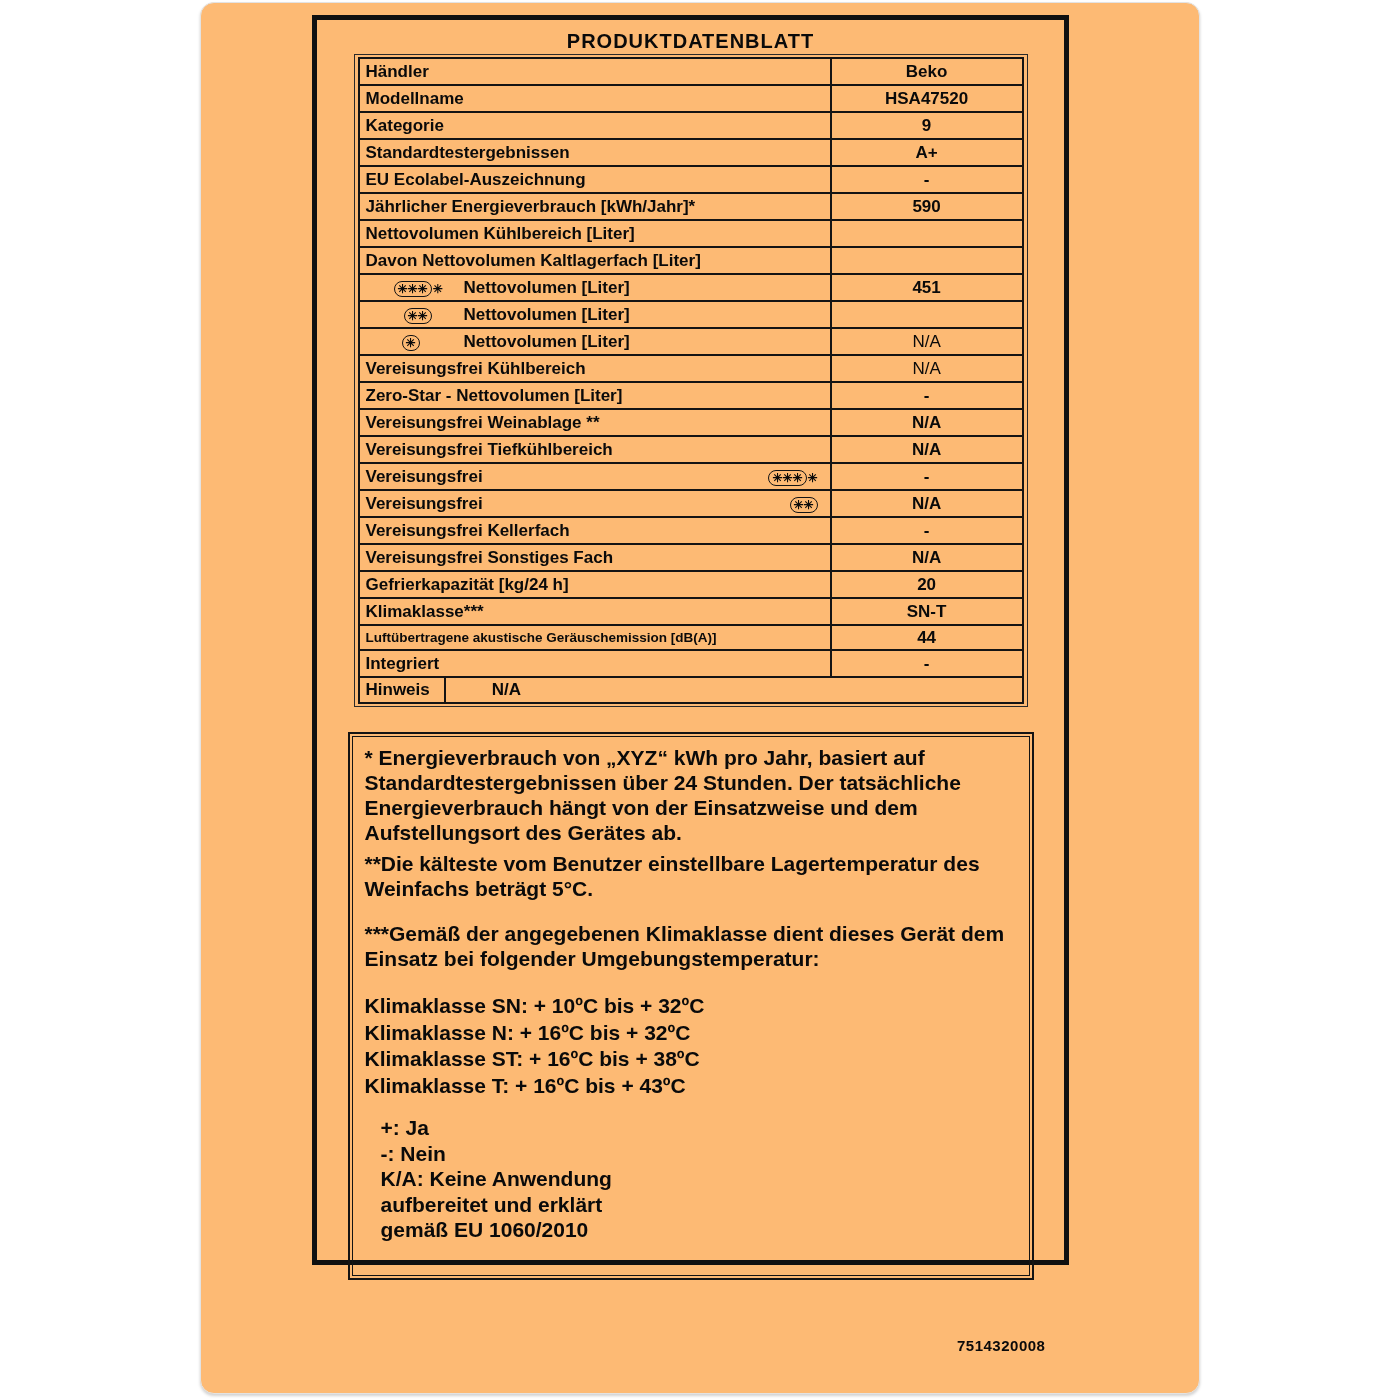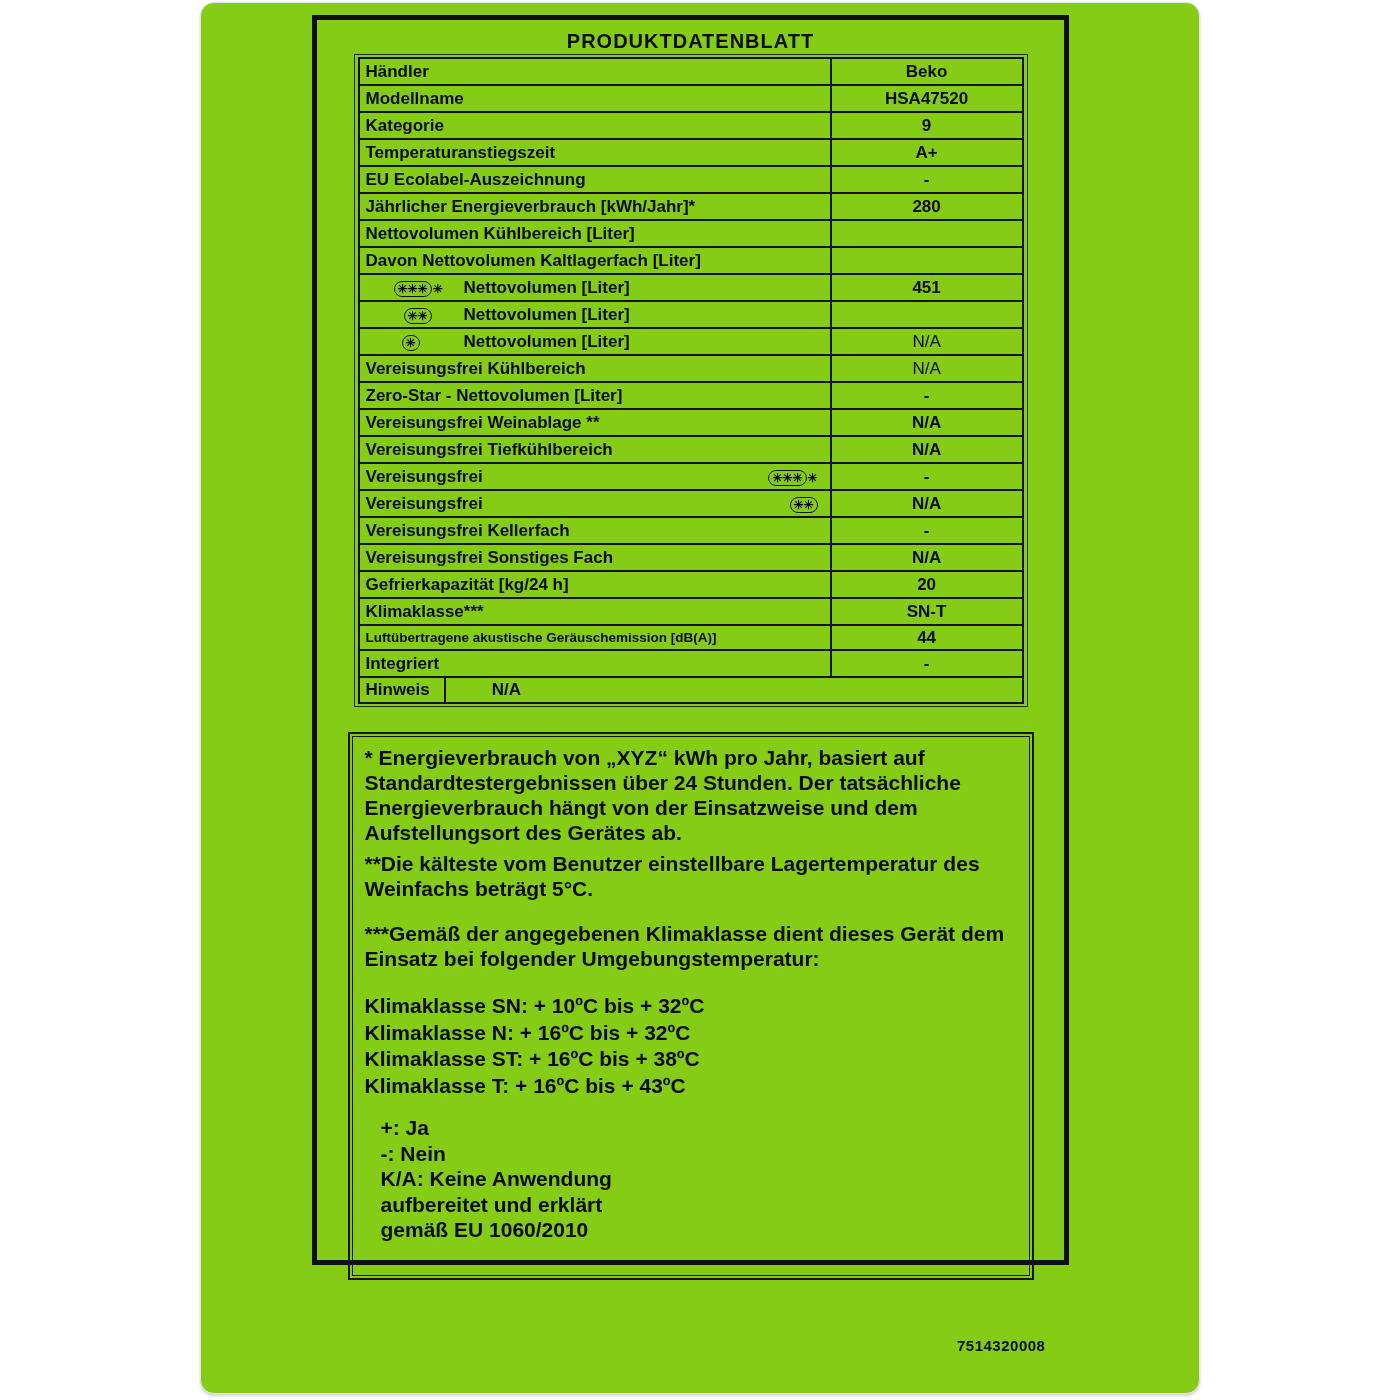--- a/index.html
+++ b/index.html
@@ -2,21 +2,21 @@
 <html><head>
 <meta charset="utf-8">
 <style>
   html,body{margin:0;padding:0;}
   body{
     width:1400px;height:1400px;position:relative;background:#ffffff;
     font-family:"Liberation Sans", sans-serif;color:#0a0a0a;
   }
   .page{
     position:absolute;left:200px;top:2px;width:998px;height:1390px;
-    background:#84cc16;border:1px solid #e3e3e3;border-radius:14px;
+    background:#fdba74;border:1px solid #e3e3e3;border-radius:14px;
     box-shadow:0 2px 3px rgba(0,0,0,0.18);
   }
   .frame{
     position:absolute;left:111px;top:12px;width:747px;height:1240px;
     border:5px solid #101010;
   }
   .doc-title{
     margin-top:10px;text-align:center;font-size:20px;font-weight:bold;
     letter-spacing:1px;
   }
@@ -88,30 +88,30 @@
           </tr>
           <tr>
             <td class="lbl">Modellname</td>
             <td class="val">HSA47520</td>
           </tr>
           <tr>
             <td class="lbl">Kategorie</td>
             <td class="val">9</td>
           </tr>
           <tr>
-            <td class="lbl">Temperaturanstiegszeit</td>
+            <td class="lbl">Standardtestergebnissen</td>
             <td class="val">A+</td>
           </tr>
           <tr>
             <td class="lbl">EU Ecolabel-Auszeichnung</td>
             <td class="val">-</td>
           </tr>
           <tr>
             <td class="lbl">Jährlicher Energieverbrauch  [kWh/Jahr]*</td>
-            <td class="val">280</td>
+            <td class="val">590</td>
           </tr>
           <tr>
             <td class="lbl">Nettovolumen Kühlbereich [Liter]</td>
             <td class="val"></td>
           </tr>
           <tr>
             <td class="lbl">Davon Nettovolumen Kaltlagerfach [Liter]</td>
             <td class="val"></td>
           </tr>
           <tr>

